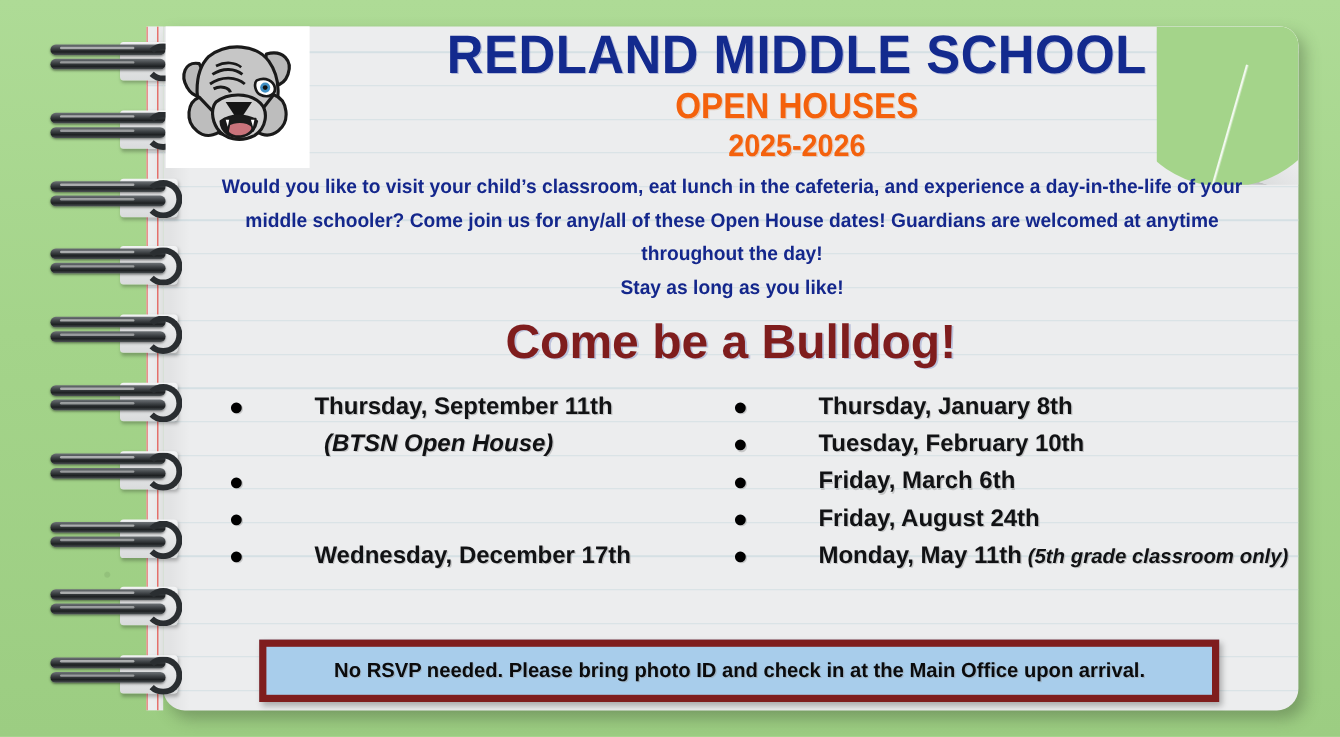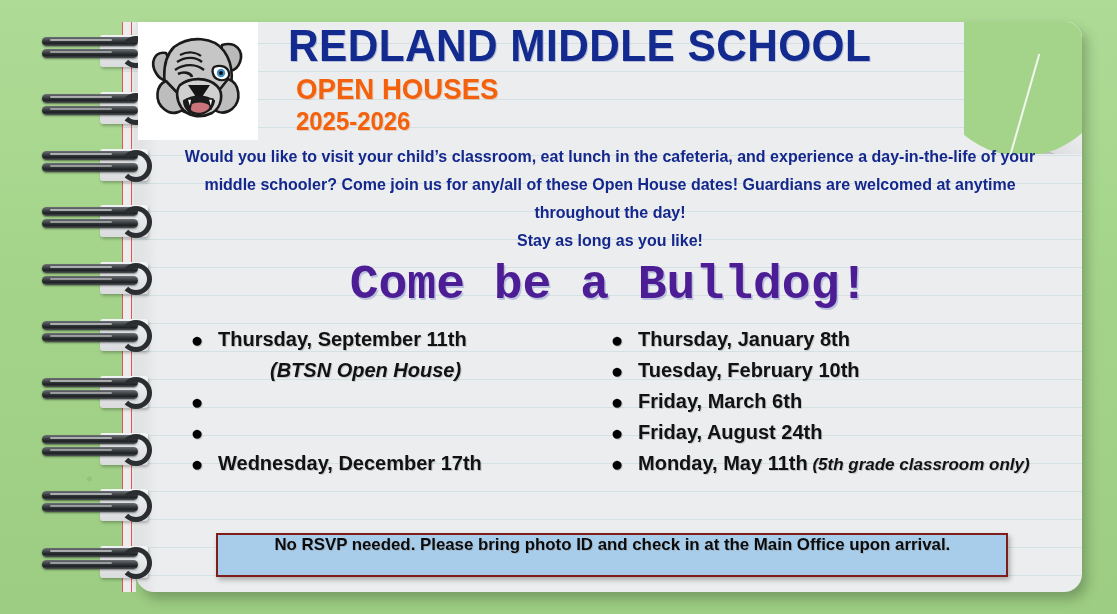--- a/index.html
+++ b/index.html
@@ -107,21 +107,21 @@
   
   .content{position:absolute;left:136px;top:22px;width:946px;height:570px;}
 
   .logo{
     position:absolute;left:2px;top:0px;width:120px;height:118px;
     background:#ffffff;
     display:flex;align-items:center;justify-content:center;
   }
   .logo svg{display:block;}
 
-  .title-block{position:absolute;left:128px;top:-2px;width:800px;}
+  .title-block{position:absolute;left:128px;top:-2px;width:800px;text-align:center;}
   .title{
     font-family:"Liberation Sans", sans-serif;
     font-weight:700;font-size:45px;line-height:52px;
     color:#132a8e;letter-spacing:.5px;
     transform:scaleX(.94);transform-origin:center;
     text-shadow:1px 1px 0 rgba(140,150,200,.55);
   }
   .subtitle{
     font-weight:700;font-size:30px;line-height:34px;color:#f4610c;
     transform:scaleX(.92);transform-origin:center;
@@ -136,48 +136,48 @@
   .intro{
     position:absolute;left:14px;top:120px;width:920px;
     text-align:center;color:#14278c;
     font-weight:700;font-size:16.5px;line-height:28px;
     transform:scaleX(.97);transform-origin:center top;
   }
   .intro .l3{display:block;}
 
   .tagline{
     position:absolute;left:0;top:240px;width:946px;text-align:center;
-    font-family:Liberation Mono, monospace;
-    font-weight:700;font-size:48px;line-height:46px;color:#4c1d95;
+    font-family:Liberation Sans, sans-serif;
+    font-weight:700;font-size:40px;line-height:46px;color:#7f1d1d;
     text-shadow:1.5px 1.5px 0 rgba(150,160,205,.55);
   }
 
   .dates{position:absolute;left:0px;top:302px;width:946px;height:160px;}
   .col{position:absolute;top:0;}
   .col.left{left:52px;width:400px;}
   .col.right{left:472px;width:470px;}
   .dateline{
     position:relative;height:31px;line-height:31px;
     font-weight:700;font-size:20px;color:#111214;
     white-space:nowrap;
     text-shadow:1px 1px 0 rgba(150,150,150,.45);
   }
   .dateline .bullet{
     position:absolute;left:0;top:0;width:18px;height:31px;
     font-size:21px;line-height:31px;text-align:center;color:#000;
   }
-  .dateline .txt{display:inline-block;margin-left:30px;}
+  .dateline .txt{display:inline-block;margin-left:74px;}
   .dateline.sub .txt{margin-left:82px;font-style:italic;}
   .dateline .note{font-style:italic;font-size:17px;font-weight:700;}
 
   .banner{
     position:absolute;left:80px;top:511px;width:788px;height:40px;
-    background:#a8cdeb;border:2px solid #7f1d1d;
+    background:#a8cdeb;border:6px solid #7f1d1d;
     box-shadow:2px 3px 5px rgba(0,0,0,.28);
-    display:flex;align-items:flex-start;justify-content:center;
+    display:flex;align-items:center;justify-content:center;
   }
   .banner .btxt{
     font-weight:700;font-size:17px;color:#0a0b0d;white-space:nowrap;
     transform:scaleX(.99);
     text-shadow:1px 1px 0 rgba(150,150,150,.45);
   }
 </style>
 </head>
 <body>
 

